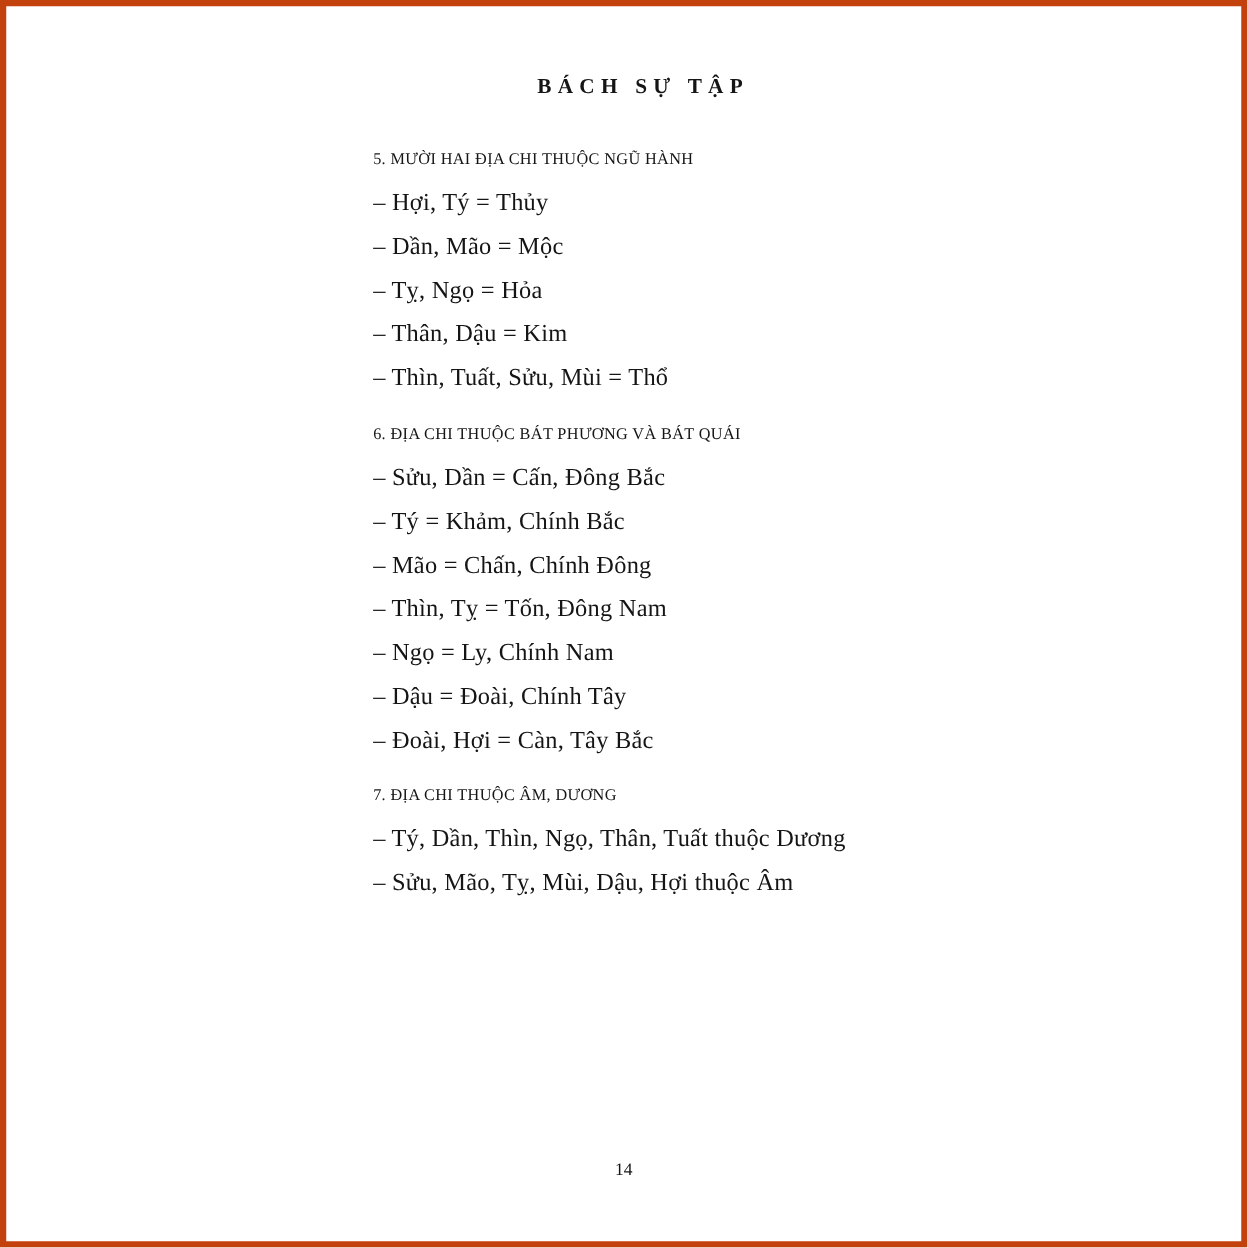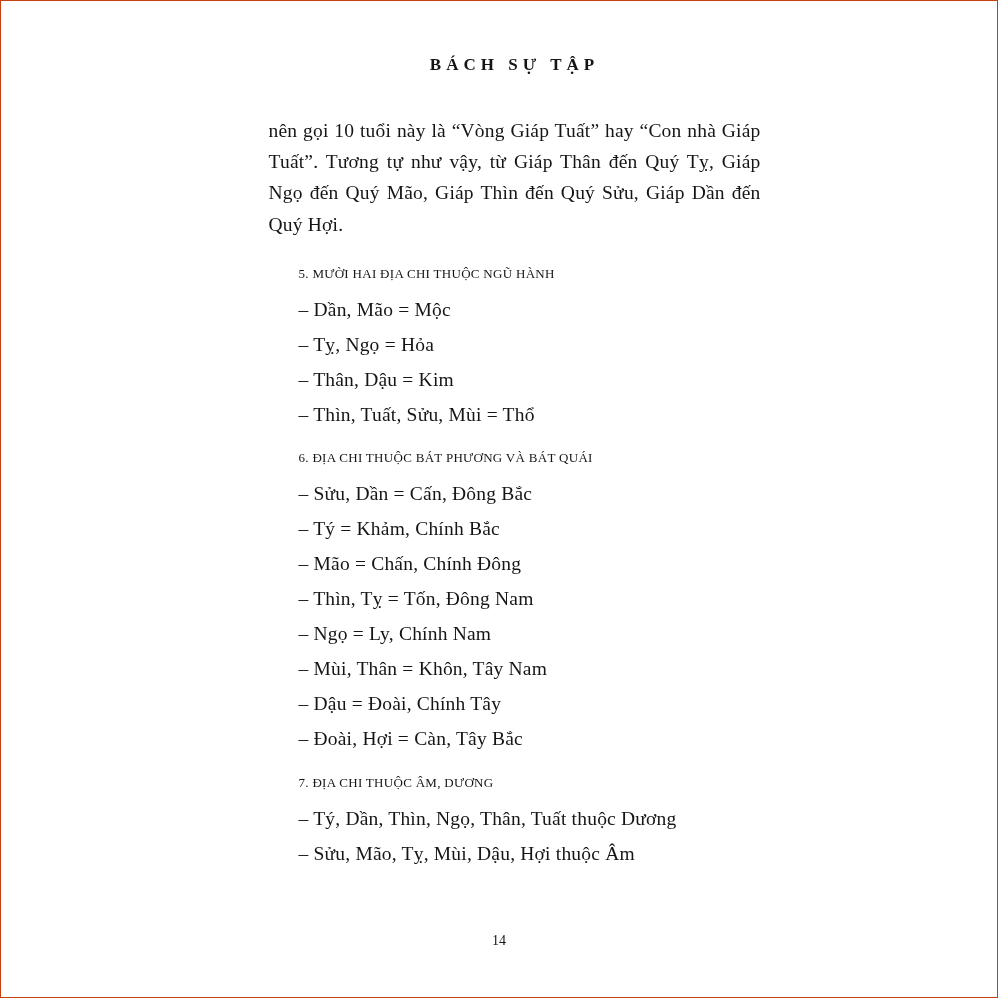--- a/index.html
+++ b/index.html
@@ -1,21 +1,21 @@
 <!DOCTYPE html>
 <html><head>
 <meta charset="utf-8">
 <style>
   * { margin: 0; padding: 0; box-sizing: border-box; }
   html, body { background: #fafafa; }
   .page {
     width: 998px;
     height: 998px;
     background: #ffffff;
-    border: 1px solid #c2410c;
+    border: 5px solid #c2410c;
     font-family: "Liberation Serif", "DejaVu Serif", serif;
     color: #151515;
     position: relative;
     overflow: hidden;
     padding-left: 31px;
   }
   .running-head {
     text-align: center;
     padding-top: 54px;
     font-weight: bold;
@@ -60,41 +60,40 @@
 </style>
 </head>
 <body>
 
 <div class="page">
 
   <div class="running-head">BÁCH  SỰ  TẬP</div>
 
   <div class="content">
 
-    <p class="intro">nên gọi 10 tuổi này là “Vòng Giáp Tuất” hay “Con nhà Giáp Tuất”. Tương tự như vậy, từ Giáp Thân đến Quý Tỵ, Giáp Ngọ đến Quý Mão, Giáp Thìn đến Quý Sửu, Giáp Dần đến Quý Hợi.</p>
 
     <div class="section">
       <div class="section-heading">5. MƯỜI HAI ĐỊA CHI THUỘC NGŨ HÀNH</div>
       <div class="item-list">
+        <div class="list-item">– Hợi, Tý = Thủy</div>
         <div class="list-item">– Dần, Mão = Mộc</div>
         <div class="list-item">– Tỵ, Ngọ = Hỏa</div>
         <div class="list-item">– Thân, Dậu = Kim</div>
         <div class="list-item">– Thìn, Tuất, Sửu, Mùi = Thổ</div>
       </div>
     </div>
 
     <div class="section">
       <div class="section-heading">6. ĐỊA CHI THUỘC BÁT PHƯƠNG VÀ BÁT QUÁI</div>
       <div class="item-list">
         <div class="list-item">– Sửu, Dần = Cấn, Đông Bắc</div>
         <div class="list-item">– Tý = Khảm, Chính Bắc</div>
         <div class="list-item">– Mão = Chấn, Chính Đông</div>
         <div class="list-item">– Thìn, Tỵ = Tốn, Đông Nam</div>
         <div class="list-item">– Ngọ = Ly, Chính Nam</div>
-        <div class="list-item">– Mùi, Thân = Khôn, Tây Nam</div>
         <div class="list-item">– Dậu = Đoài, Chính Tây</div>
         <div class="list-item">– Đoài, Hợi = Càn, Tây Bắc</div>
       </div>
     </div>
 
     <div class="section">
       <div class="section-heading">7. ĐỊA CHI THUỘC ÂM, DƯƠNG</div>
       <div class="item-list">
         <div class="list-item">– Tý, Dần, Thìn, Ngọ, Thân, Tuất thuộc Dương</div>
         <div class="list-item">– Sửu, Mão, Tỵ, Mùi, Dậu, Hợi thuộc Âm</div>

